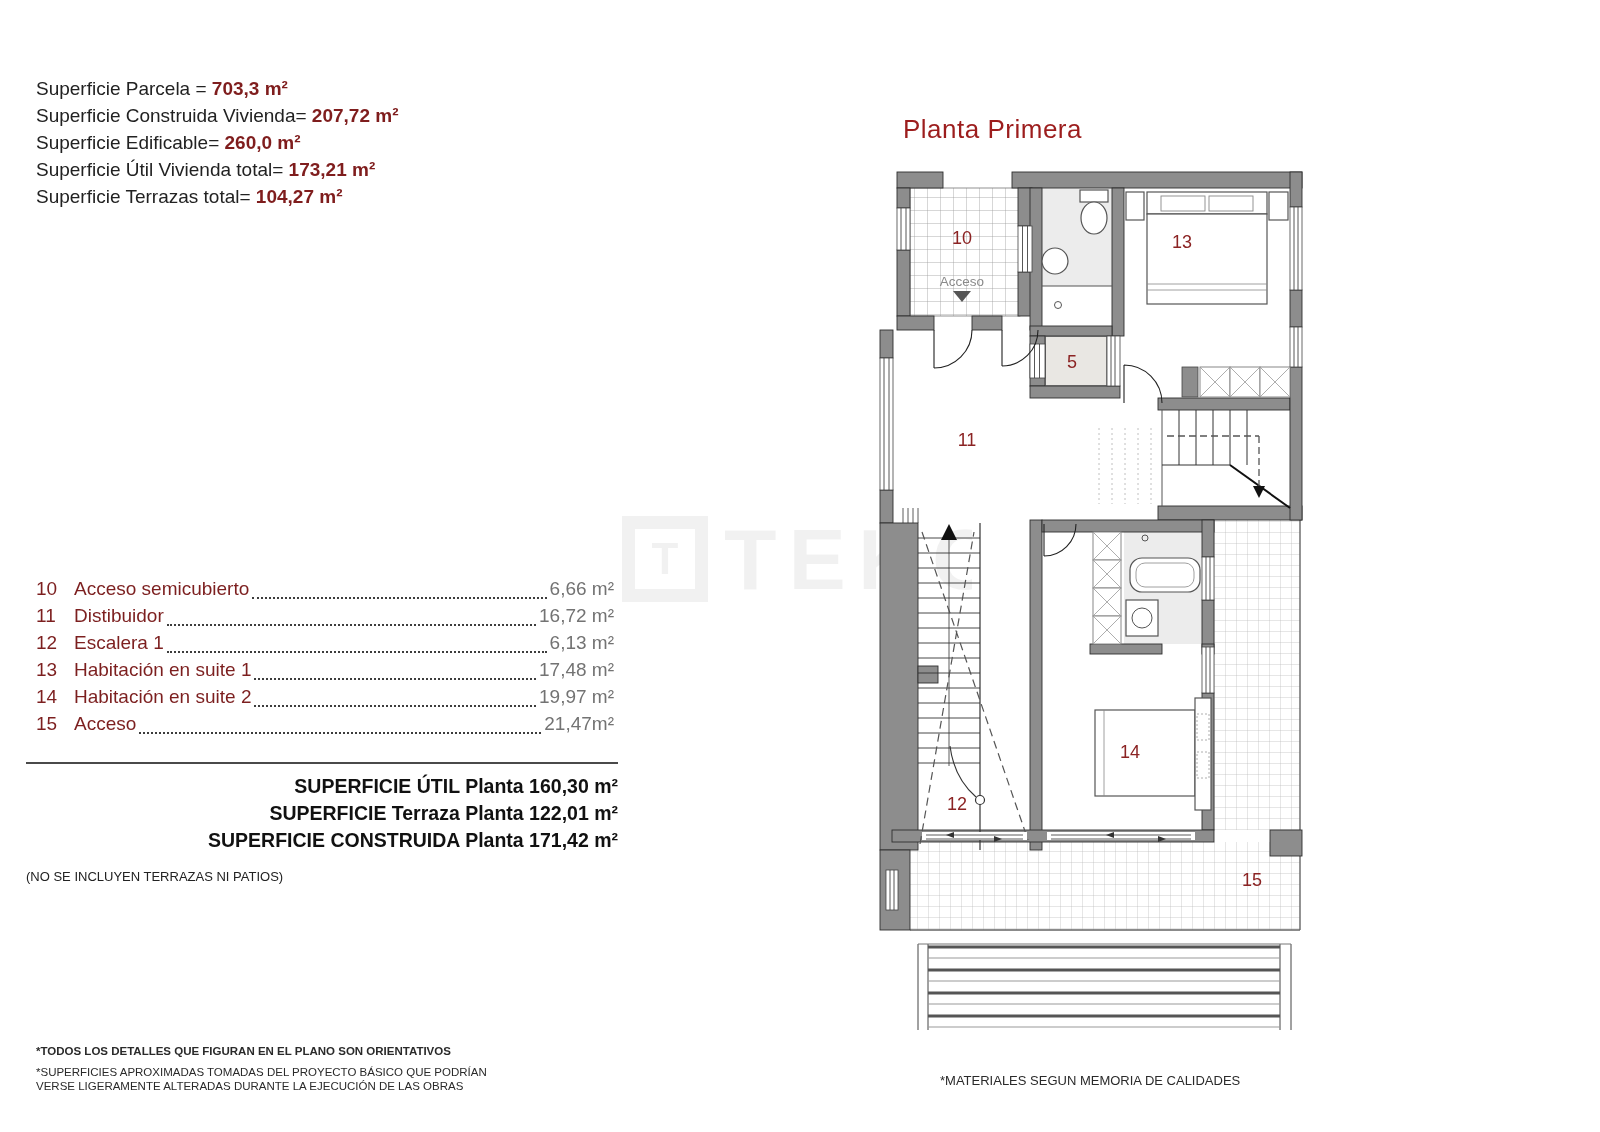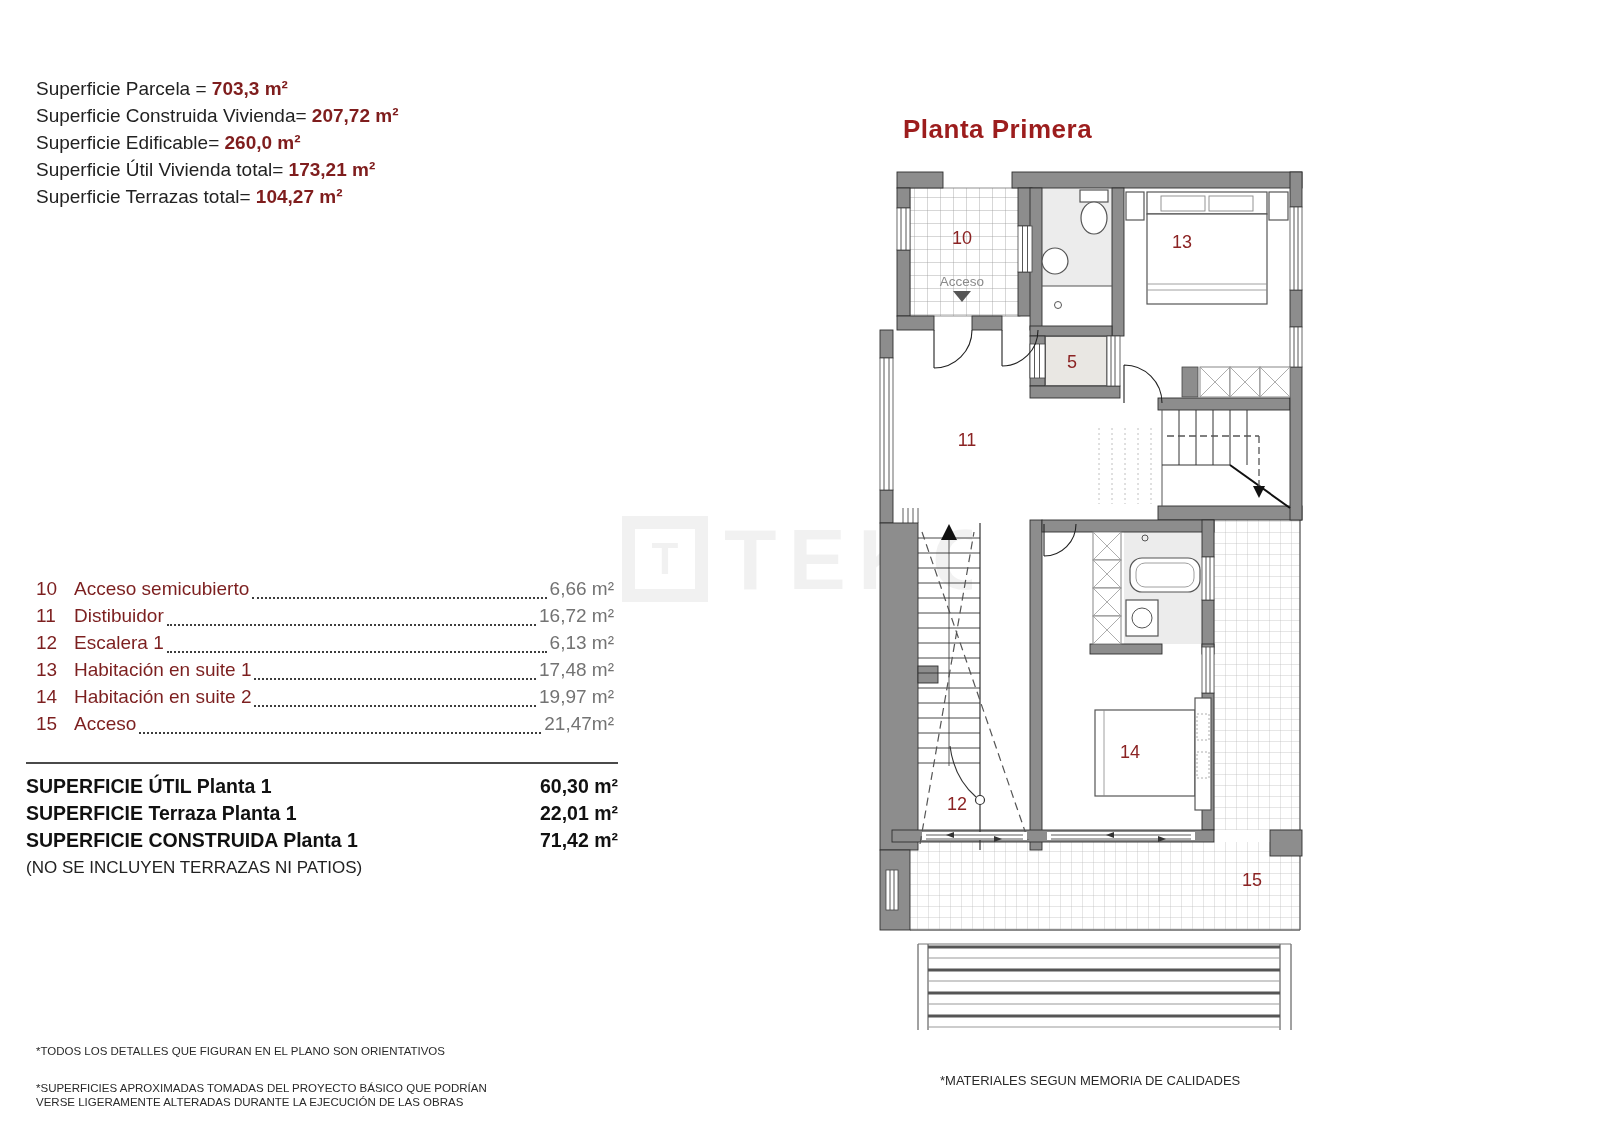--- a/index.html
+++ b/index.html
@@ -13,28 +13,28 @@
   .info-line b{font-weight:bold;color:#7f1d1d;}
 
   .room-list{position:absolute;left:36px;top:578px;width:578px;font-size:19px;}
   .room-row{display:flex;align-items:baseline;height:27px;color:#7c1f1f;}
   .room-num{width:38px;flex:none;}
   .room-name{flex:none;white-space:nowrap;}
   .leader{flex:1;border-bottom:2.5px dotted #3d3d3d;align-self:flex-end;margin:0 3px 6px 3px;min-width:20px;}
   .room-area{flex:none;color:#737373;white-space:nowrap;}
 
   .summary{position:absolute;left:26px;top:762px;width:592px;border-top:2px solid #4a4a4a;padding-top:9px;}
-  .sum-row{display:flex;justify-content:space-between;font-weight:bold;font-size:19.5px;line-height:27px;color:#111;}
-  .sum-note{font-size:17px;color:#222;margin-top:4px;}
+  .sum-row{display:flex;justify-content:flex-end;font-weight:bold;font-size:19.5px;line-height:27px;color:#111;}
+  .sum-note{font-size:13px;color:#222;margin-top:15px;}
 
   .foot-left{position:absolute;left:36px;top:1044px;width:480px;font-size:11.5px;line-height:14.5px;color:#2a2a2a;}
-  .fn1{margin-bottom:22px;}
+  .fn1{margin-bottom:6px;font-weight:bold;}
   .foot-right{position:absolute;left:940px;top:1073px;font-size:13px;color:#2a2a2a;}
 
-  .plan-title{position:absolute;left:903px;top:114px;font-size:26px;font-weight:bold;color:#9c1d1d;letter-spacing:.5px;}
+  .plan-title{position:absolute;left:903px;top:114px;font-size:26px;font-weight:normal;color:#9c1d1d;letter-spacing:.5px;}
 
   
   .watermark{position:absolute;left:622px;top:505px;width:350px;height:108px;display:flex;align-items:center;opacity:.05;overflow:hidden;pointer-events:none;}
   .wm-logo{width:60px;height:60px;border:13px solid #000;flex:none;display:flex;align-items:center;justify-content:center;font-size:44px;font-weight:bold;color:#000;margin-right:16px;}
   .wm-text{font-size:86px;font-weight:bold;letter-spacing:12px;white-space:nowrap;color:#000;}
 
   
   #floorplan{position:absolute;left:862px;top:158px;}
   .wall{fill:#8d8d8d;stroke:#2f2f2f;stroke-width:.9;}
   .thin{stroke:#222;stroke-width:1.1;fill:none;}

